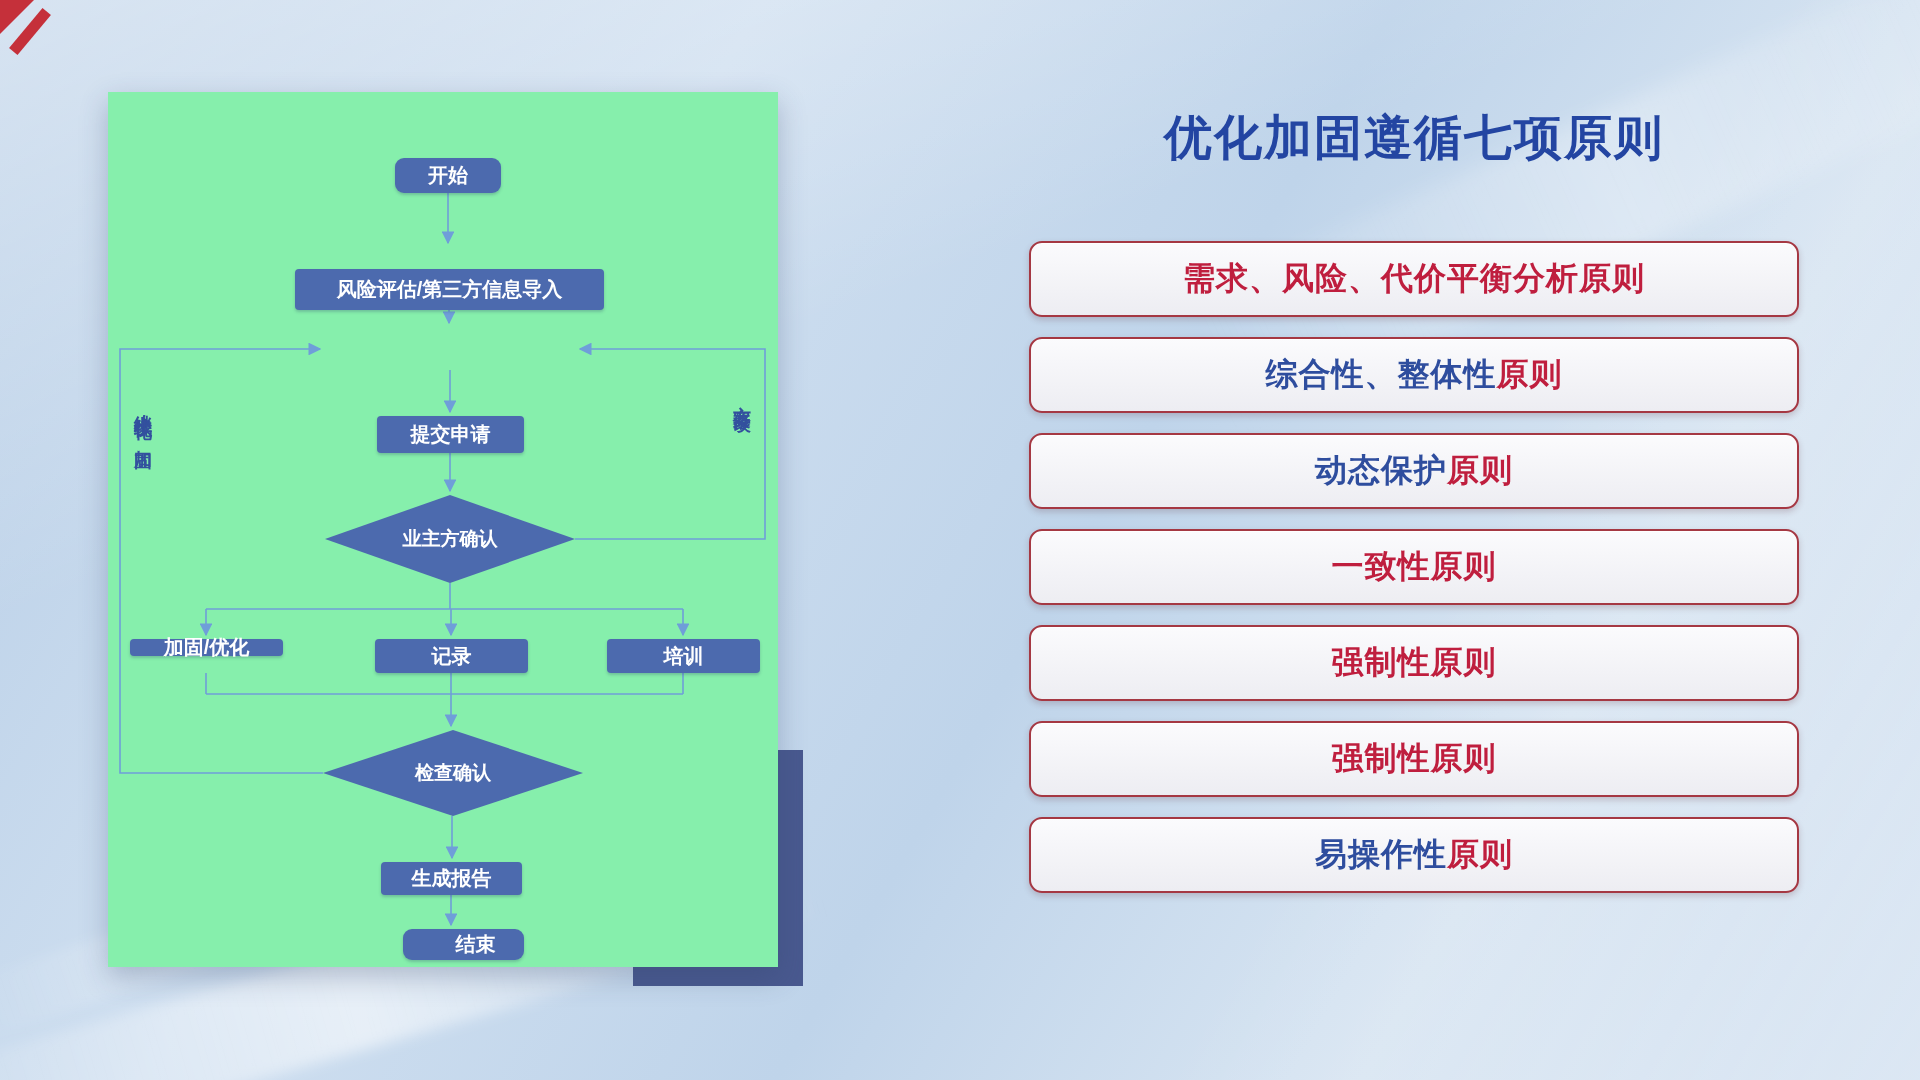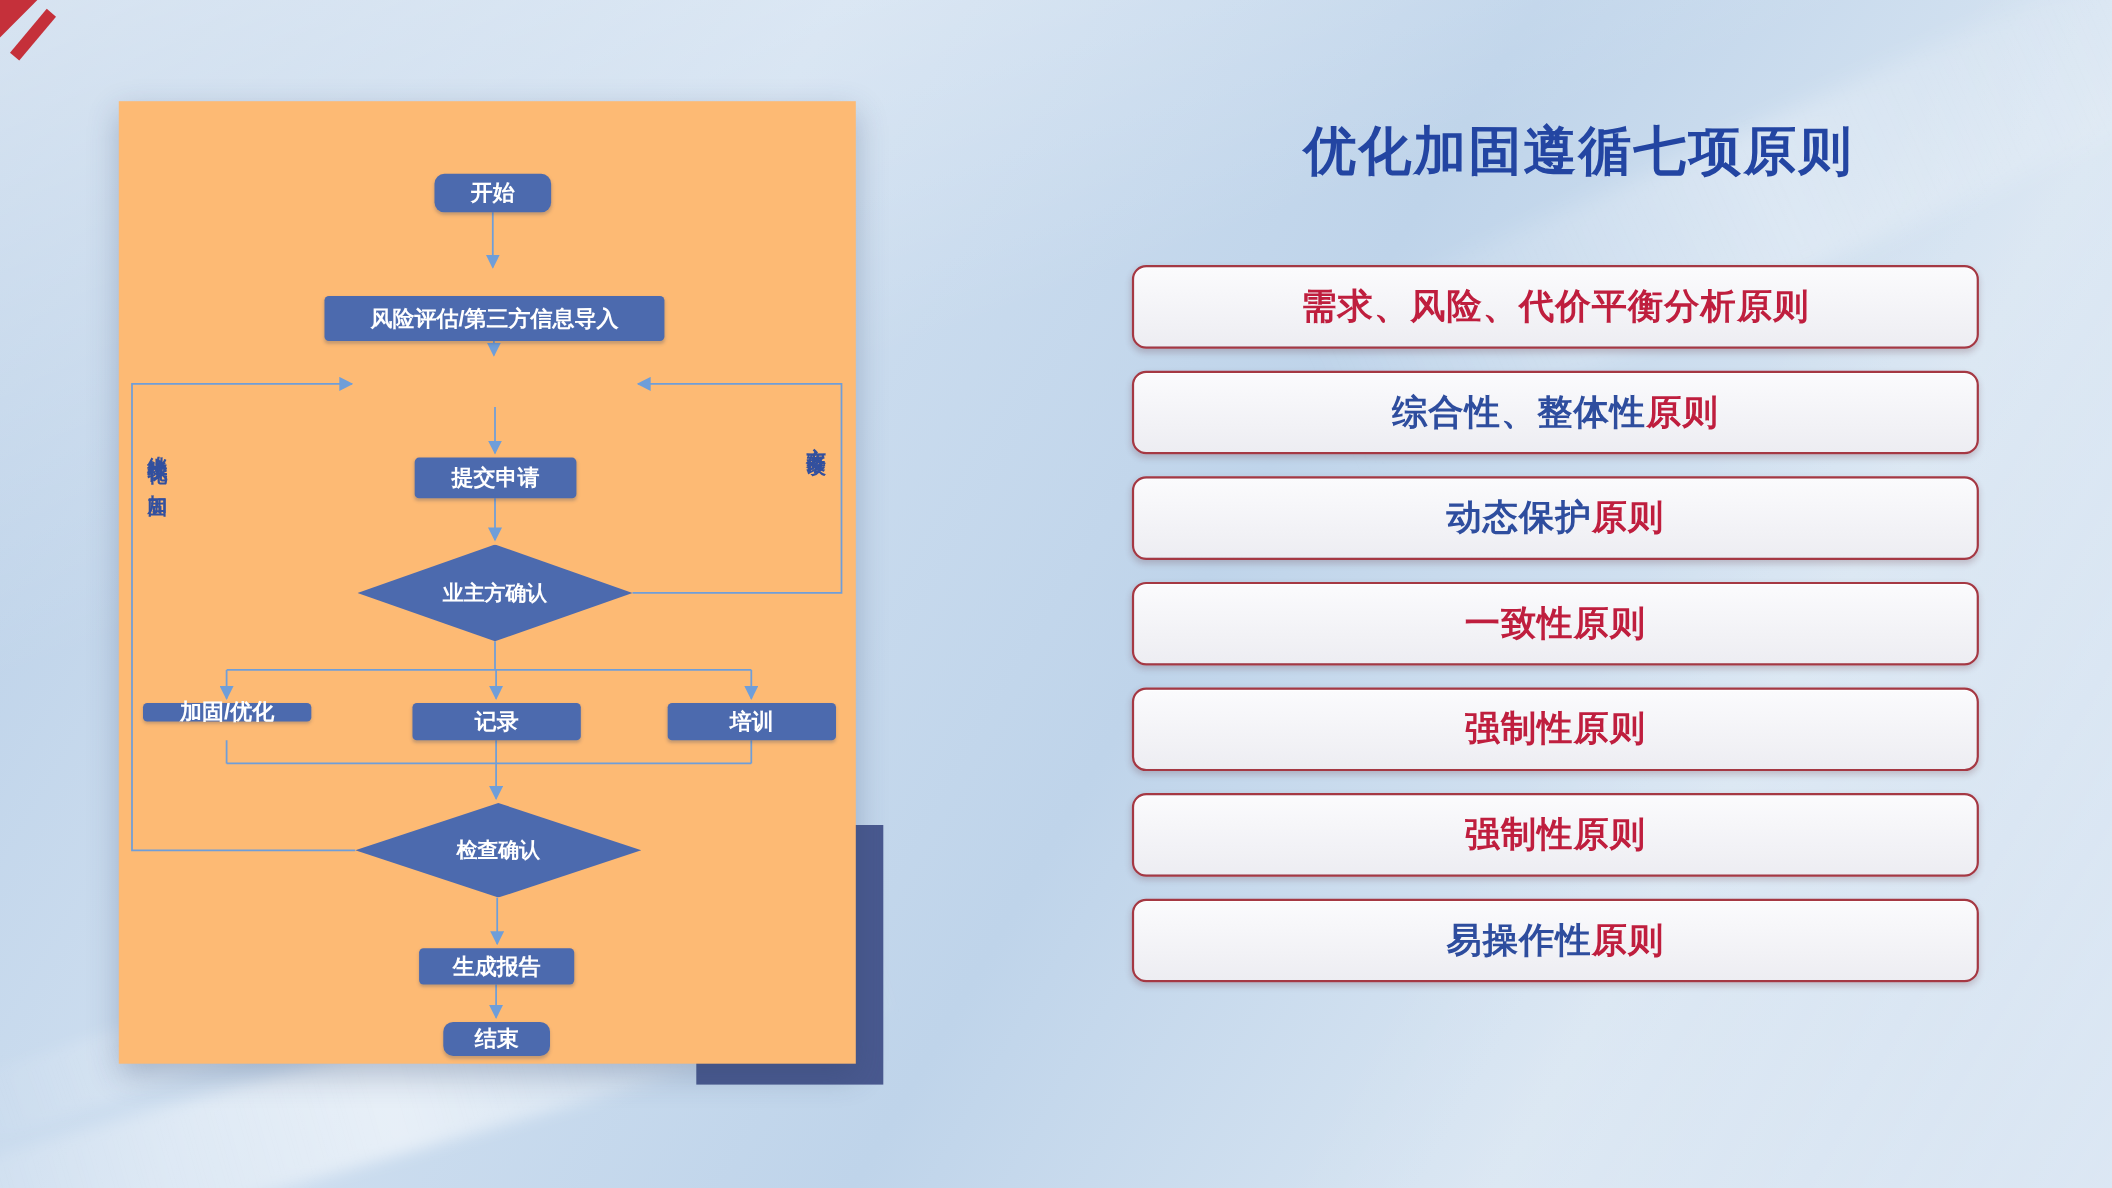--- a/index.html
+++ b/index.html
@@ -23,21 +23,21 @@
     transform:rotate(-24deg);filter:blur(10px);}
 
   
   .corner-a{position:absolute;left:0;top:0;width:0;height:0;
     border-top:34px solid #c5303a;border-right:34px solid transparent;}
   .corner-b{position:absolute;left:4px;top:26px;width:52px;height:11px;
     background:#c5303a;transform:rotate(-50deg);}
 
   
   .flow-shadow-block{position:absolute;left:633px;top:750px;width:170px;height:236px;background:#49598f;}
-  .flow-card{position:absolute;left:108px;top:92px;width:670px;height:875px;background:#fdba74;
+  .flow-card{position:absolute;left:108px;top:92px;width:670px;height:875px;background:#86efac;
     box-shadow:0 10px 26px rgba(50,70,110,.30);}
   .connectors{position:absolute;left:0;top:0;width:670px;height:875px;}
 
   .node{position:absolute;display:flex;align-items:center;justify-content:center;
     background:#4c6aae;color:#ffffff;font-weight:bold;font-size:20px;border-radius:4px;
     box-shadow:0 2px 3px rgba(40,60,100,.25);white-space:nowrap;}
   .pill{border-radius:9px;}
   .diamond{position:absolute;display:flex;align-items:center;justify-content:center;
     background:#4c6aae;color:#fff;font-weight:bold;font-size:19px;
     clip-path:polygon(50% 0,100% 50%,50% 100%,0 50%);box-shadow:none;}
@@ -45,29 +45,29 @@
   .n-start{left:287px;top:66px;width:106px;height:35px;}
   .n-risk{left:187px;top:155px;width:309px;height:41px;margin-top:22px;}
   .n-plan{left:216px;top:235px;width:252px;height:43px;}
   .n-submit{left:269px;top:324px;width:147px;height:37px;}
   .d-owner{left:217px;top:403px;width:250px;height:88px;}
   .n-harden{left:22px;top:547px;width:153px;height:17px;}
   .n-record{left:267px;top:547px;width:153px;height:34px;}
   .n-training{left:499px;top:547px;width:153px;height:34px;}
   .d-check{left:215px;top:638px;width:260px;height:86px;}
   .n-report{left:273px;top:770px;width:141px;height:33px;}
-  .n-end{left:295px;top:837px;width:97px;height:31px;}
+  .n-end{left:295px;top:837px;width:97px;height:31px;padding-left:24px;}
 
   .vlabel{position:absolute;writing-mode:vertical-rl;text-orientation:upright;
     color:#33509e;font-weight:bold;font-size:18px;letter-spacing:3px;line-height:1;}
   .vlabel-left{left:26px;top:308px;}
   .vlabel-right{left:625px;top:300px;}
 
   
-  .page-title{position:absolute;left:1050px;top:106px;width:770px;margin:0;
+  .page-title{position:absolute;left:1029px;top:106px;width:770px;margin:0;
     text-align:center;font-size:48px;font-weight:bold;color:#2345a2;letter-spacing:2px;}
   .principles{position:absolute;left:1029px;top:241px;width:770px;
     display:flex;flex-direction:column;gap:20px;}
   .principle-box{height:72px;border:2px solid #a53843;border-radius:13px;
     background:linear-gradient(180deg,#fbfbfd 0%,#ededf2 100%);
     display:flex;align-items:center;justify-content:center;
     font-size:32px;font-weight:600;letter-spacing:1px;
     box-shadow:0 3px 6px rgba(90,40,50,.22), inset 0 1px 0 rgba(255,255,255,.9);}
 </style>
 </head>

